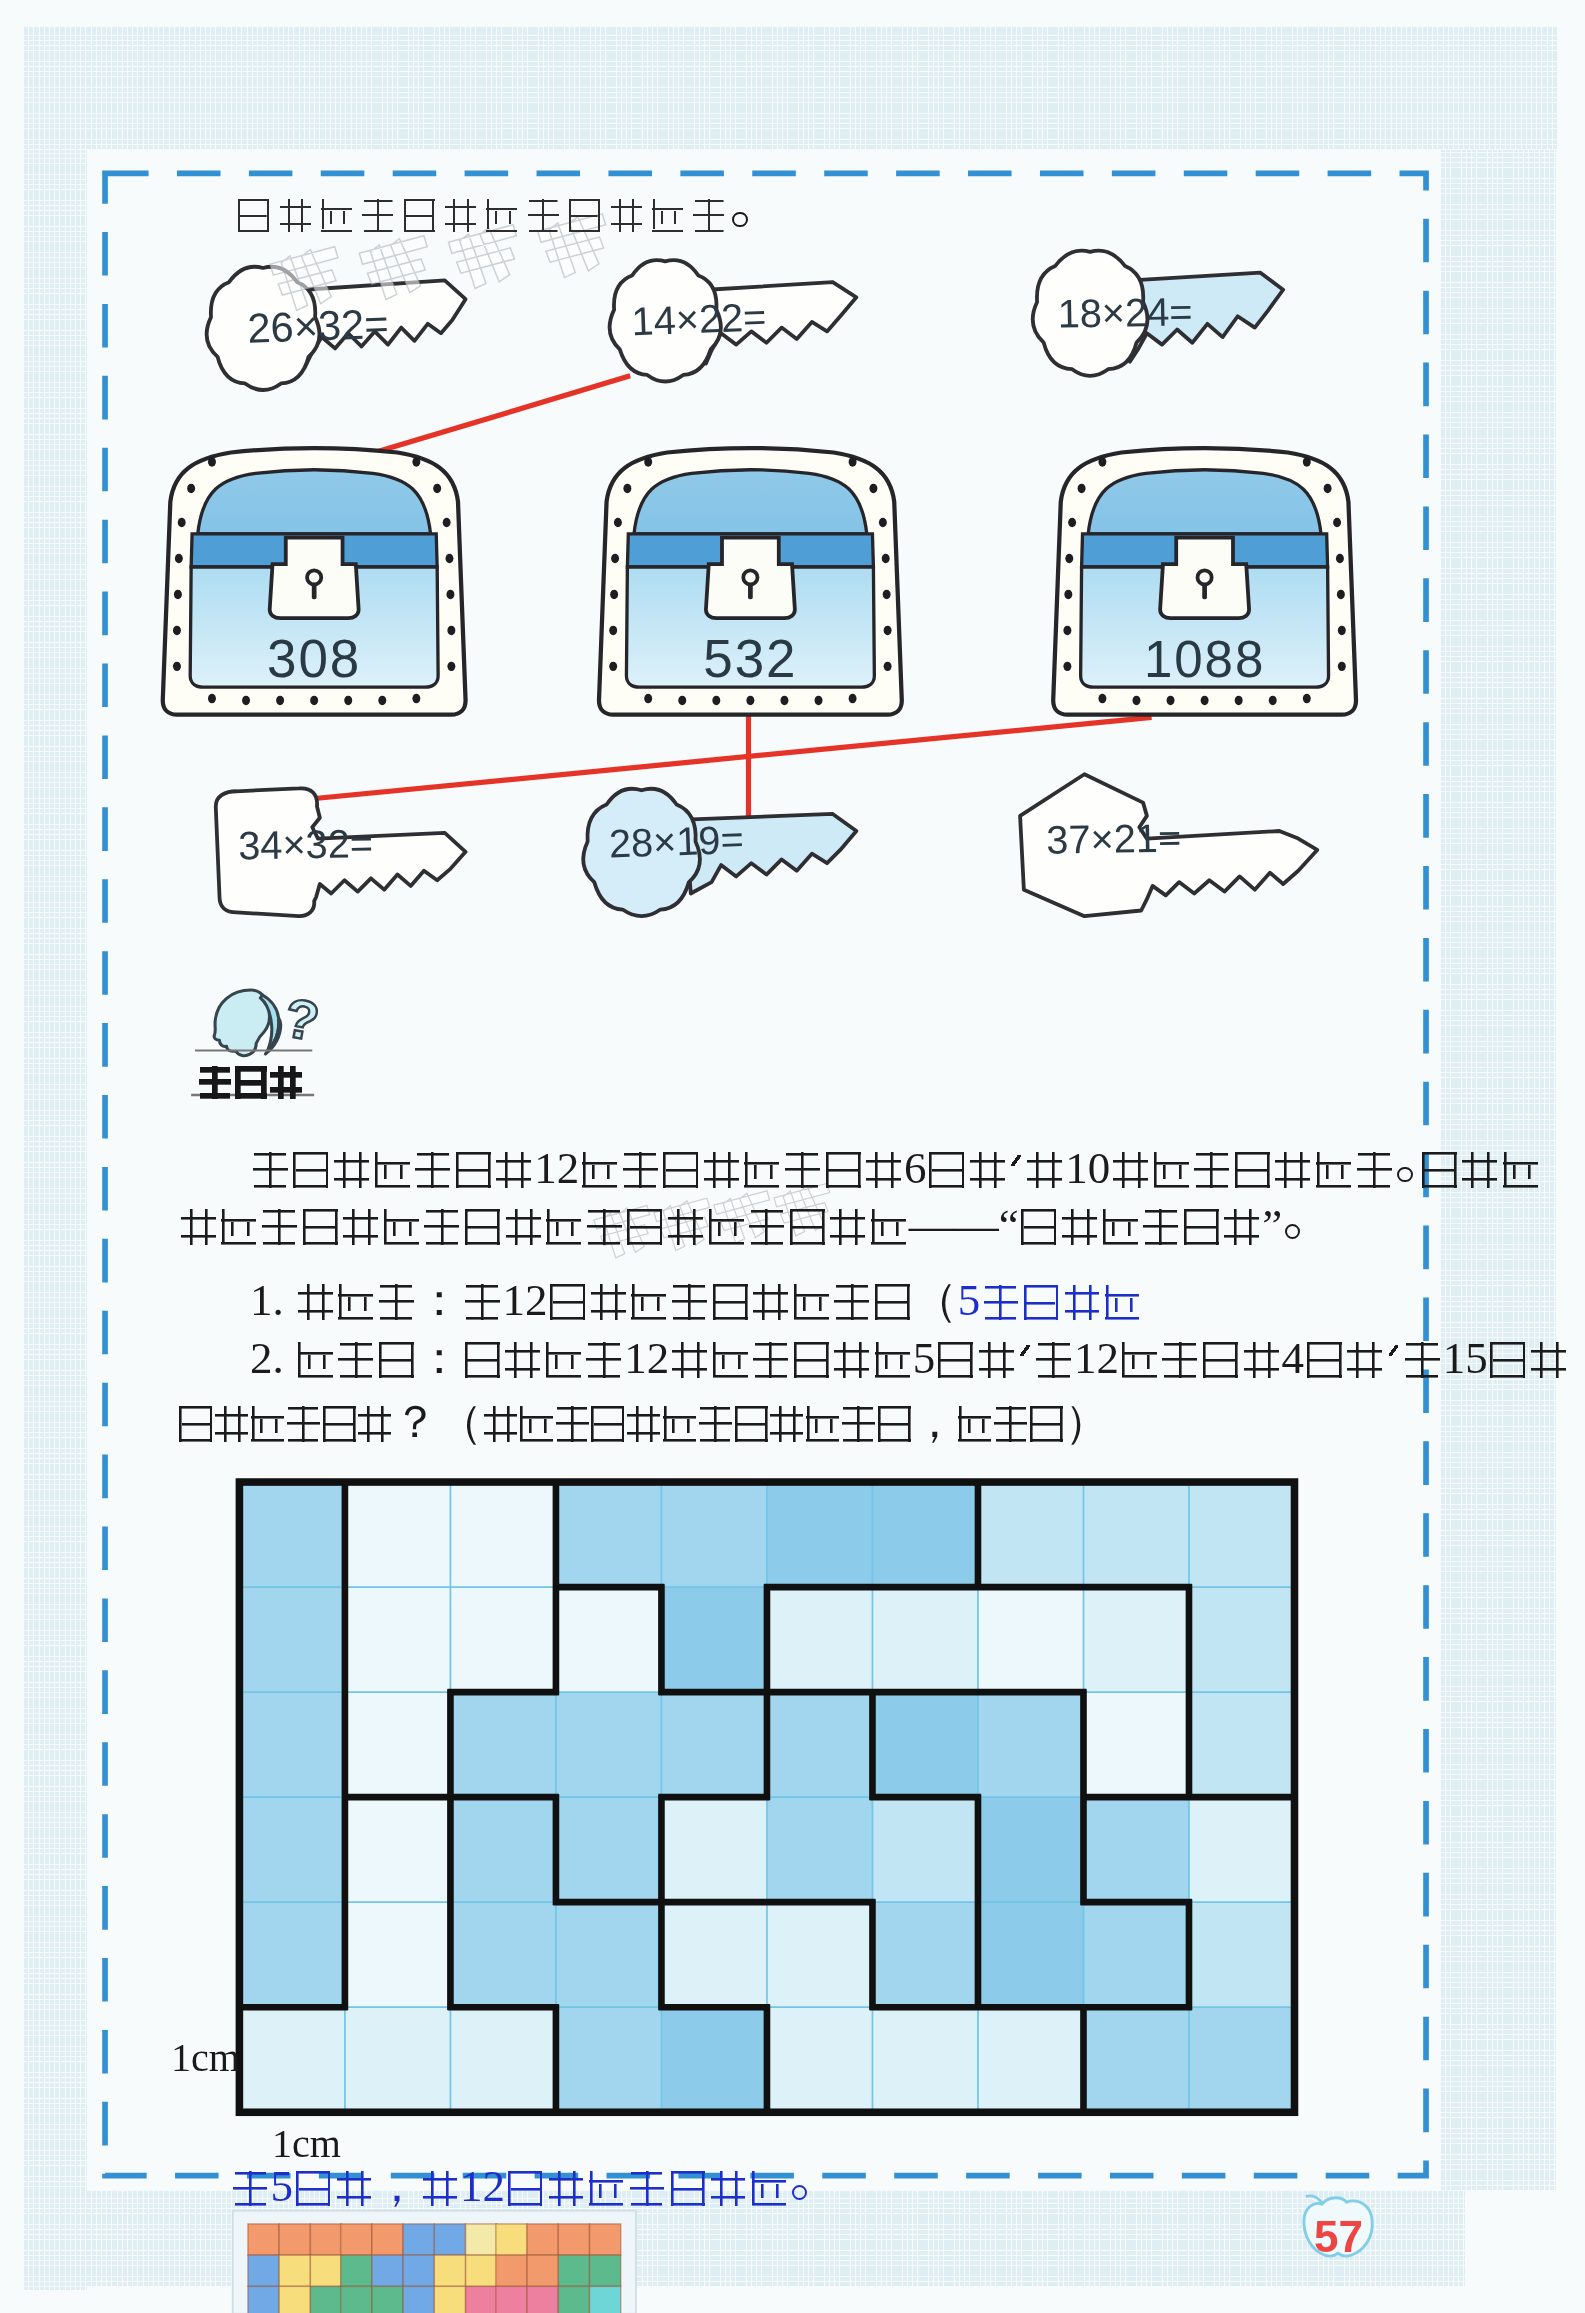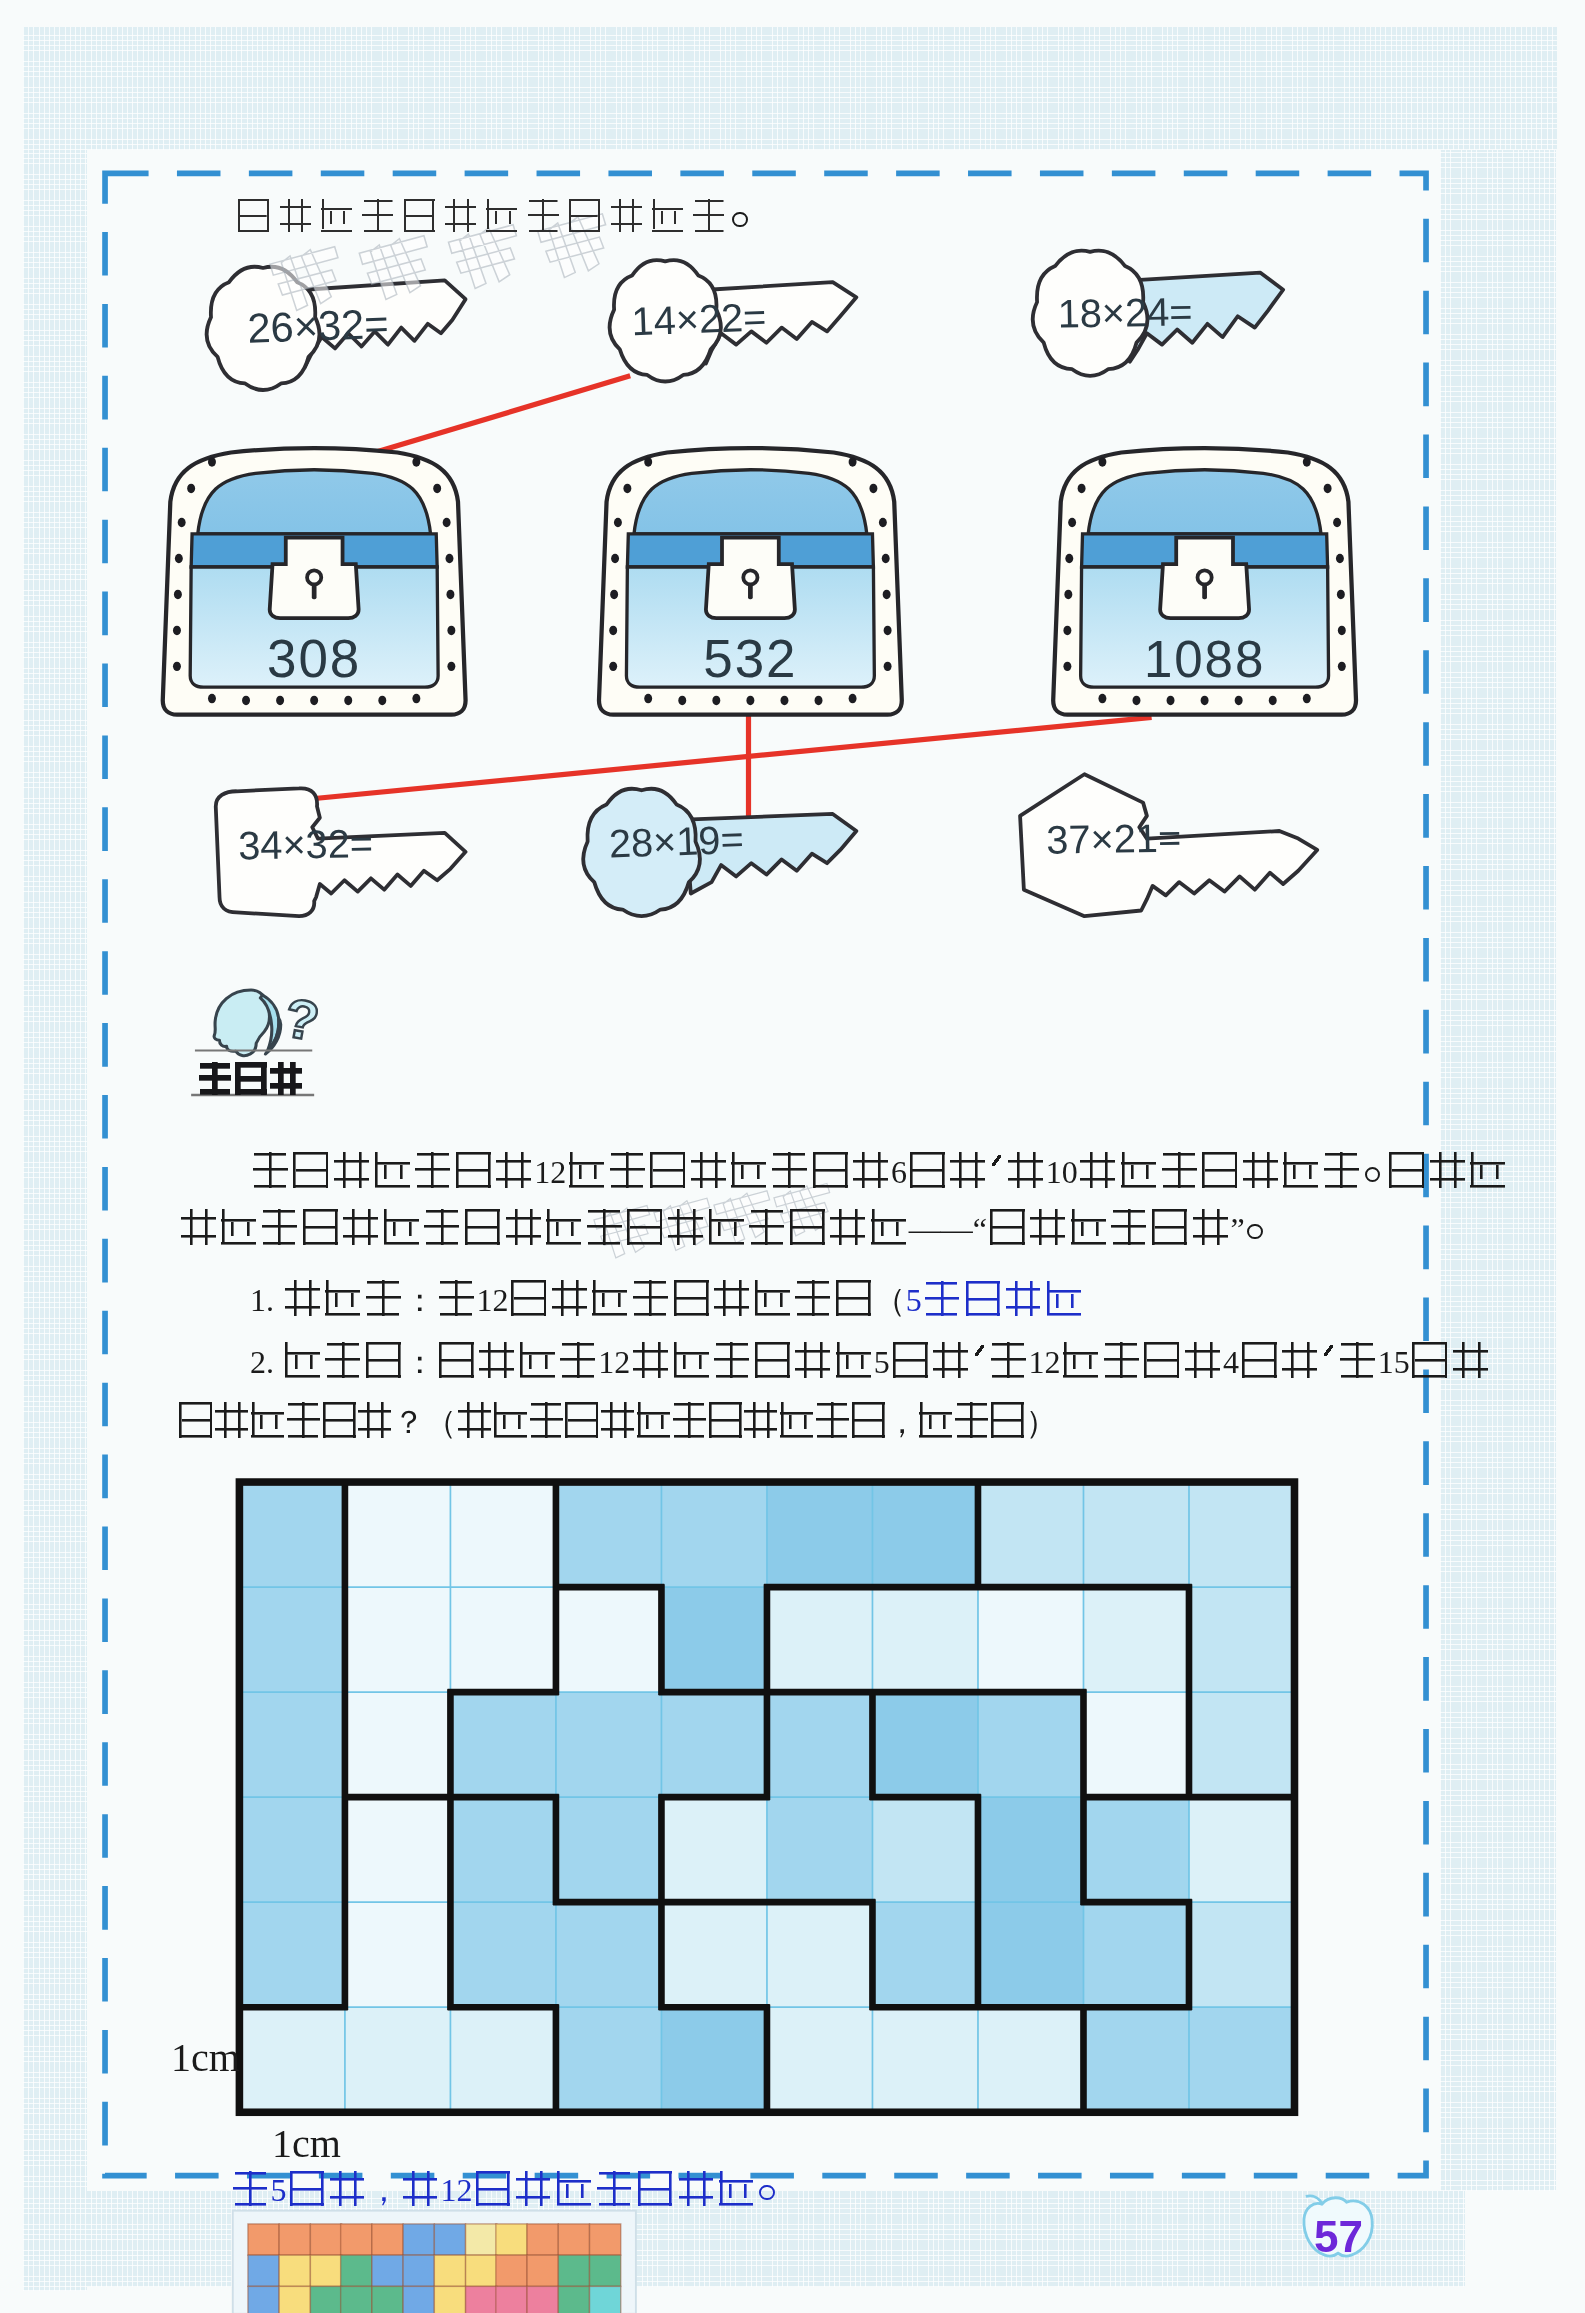--- a/index.html
+++ b/index.html
@@ -1,16 +1,16 @@
 <!DOCTYPE html>
 <html style="font-size:15px"><head><meta charset="utf-8"><style>
 *{margin:0;padding:0;box-sizing:border-box}
 body{width:1585px;height:2314px;position:relative;background:#f8fbfb;font-family:"Liberation Serif",serif;overflow:hidden}
 .tex{position:absolute;background-color:#dfeef3;background-image:repeating-linear-gradient(0deg,rgba(255,255,255,.75) 0 0.9px,transparent 0.9px 5.2px),repeating-linear-gradient(90deg,rgba(255,255,255,.75) 0 0.9px,transparent 0.9px 5.2px)}
-.ln{position:absolute;white-space:nowrap;font-size:32px;color:#1b1b1b;line-height:42px}
+.ln{position:absolute;white-space:nowrap;font-size:45px;color:#1b1b1b;line-height:42px}
 i.hz{display:inline-block;width:35px;height:36px;margin:0 2.8px;vertical-align:-4.7px;background-repeat:no-repeat}
 i.hzh{width:31px;height:33px;margin:0 5.2px;vertical-align:-3.8px;color:#2e2e2e}
 .hzh.g1{background-size:92% 2.3px,100% 2.3px,92% 2.3px,2.3px 100%}
 .hzh.g2{background-size:100% 2.3px,100% 2.3px,2.3px 100%,2.3px 100%,86% 2.3px}
 .hzh.g3{background-size:2.3px 100%,2.3px 100%,100% 2.3px,100% 2.3px}
 .hzh.g4{background-size:2.3px 92%,100% 2.3px,100% 2.3px,2.3px 40%,2.3px 40%}
 i.hzq{width:34px;height:35px;margin:0 3.3px}
 i.hzn{width:33px;height:36px;margin:0 1.4px}
 .g1{background-image:linear-gradient(currentColor,currentColor),linear-gradient(currentColor,currentColor),linear-gradient(currentColor,currentColor),linear-gradient(currentColor,currentColor);background-position:50% 0.9px,50% 50%,50% 100%,50% 50%;background-size:92% 2.6px,100% 2.6px,92% 2.6px,2.6px 100%}
 .g2{background-image:linear-gradient(currentColor,currentColor),linear-gradient(currentColor,currentColor),linear-gradient(currentColor,currentColor),linear-gradient(currentColor,currentColor),linear-gradient(currentColor,currentColor);background-position:0 0,0 100%,0 0,100% 0,50% 52%;background-size:100% 2.6px,100% 2.6px,2.6px 100%,2.6px 100%,86% 2.6px}
@@ -363,13 +363,13 @@
 
 <div class="ln" style="left:178px;top:1401px;"><i class="hz hzn g2"></i><i class="hz hzn g3"></i><i class="hz hzn g4"></i><i class="hz hzn g1"></i><i class="hz hzn g2"></i><i class="hz hzn g3"></i><span>？（</span><i class="hz hzn g3"></i><i class="hz hzn g4"></i><i class="hz hzn g1"></i><i class="hz hzn g2"></i><i class="hz hzn g3"></i><i class="hz hzn g4"></i><i class="hz hzn g1"></i><i class="hz hzn g2"></i><i class="hz hzn g3"></i><i class="hz hzn g4"></i><i class="hz hzn g1"></i><i class="hz hzn g2"></i><span>，</span><i class="hz hzn g4"></i><i class="hz hzn g1"></i><i class="hz hzn g2"></i><span>）</span></div>
 
 <div class="ln" style="left:197px;top:1059px;letter-spacing:0"><i class="hzb g1"></i><i class="hzb g2"></i><i class="hzb g3"></i></div>
 
 <div class="ln" style="left:171px;top:2037px;font-size:40px"><span>1cm</span></div>
 
 <div class="ln" style="left:272px;top:2123px;font-size:40px"><span>1cm</span></div>
 
 <div class="ln" style="left:230px;top:2165px;"><span class="blue"><i class="hz hzq g1"></i><span>5</span><i class="hz hzq g2"></i><i class="hz hzq g3"></i><span>，</span><i class="hz hzq g3"></i><span>12</span><i class="hz hzq g2"></i><i class="hz hzq g3"></i><i class="hz hzq g4"></i><i class="hz hzq g1"></i><i class="hz hzq g2"></i><i class="hz hzq g3"></i><i class="hz hzq g4"></i><span class="pd"></span></span></div>
-<div style="position:absolute;left:1314px;top:2212px;font-family:'Liberation Sans';font-weight:bold;font-size:44px;color:#6d28d9">57</div>
+<div style="position:absolute;left:1314px;top:2212px;font-family:'Liberation Sans';font-weight:bold;font-size:44px;color:#ef4444">57</div>
 
 </body></html>

